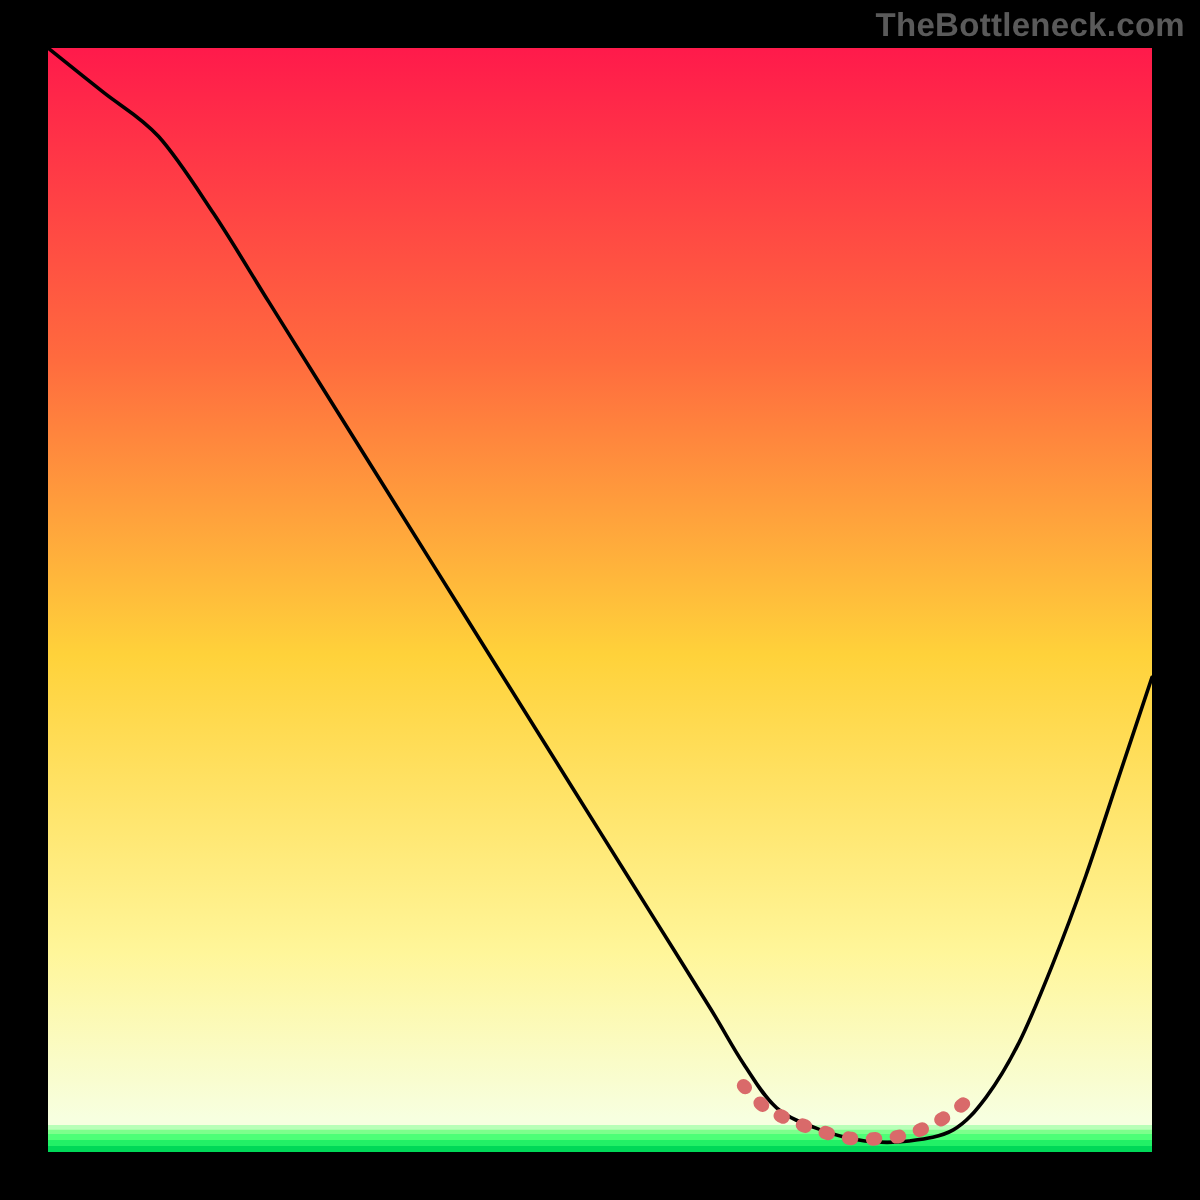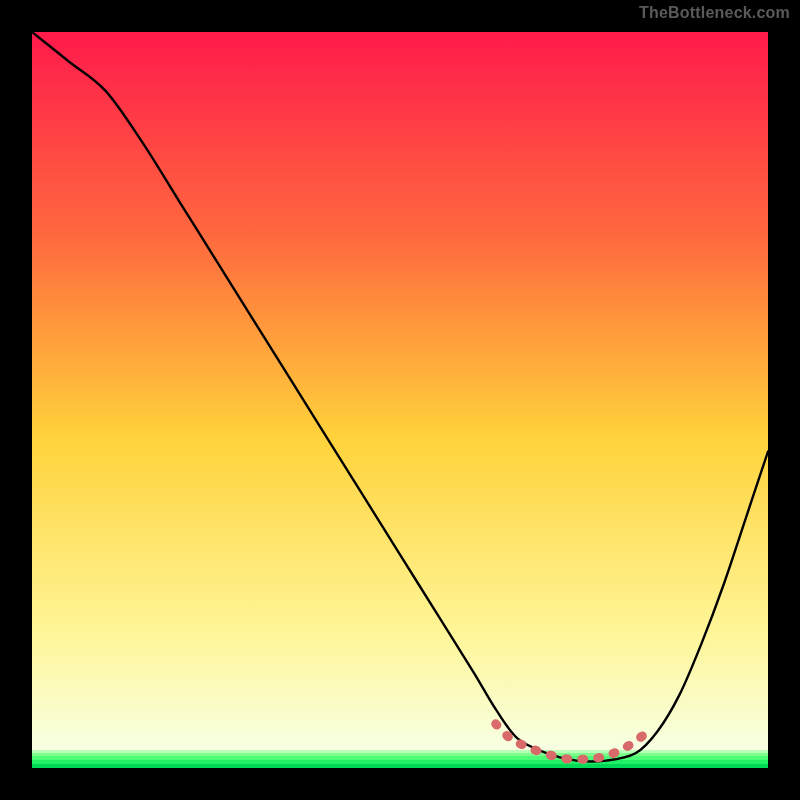--- a/index.html
+++ b/index.html
@@ -15,21 +15,21 @@
     position: relative;
     width: 800px;
     height: 800px;
     background: #000;
   }
   .watermark {
     position: absolute;
     top: 4px;
     right: 10px;
     color: #5a5a5a;
-    font-size: 16px;
+    font-size: 22px;
     font-weight: 600;
     letter-spacing: 0.2px;
     z-index: 5;
   }
   .plot {
     position: absolute;
     left: 32px;
     top: 32px;
     width: 736px;
     height: 736px;

